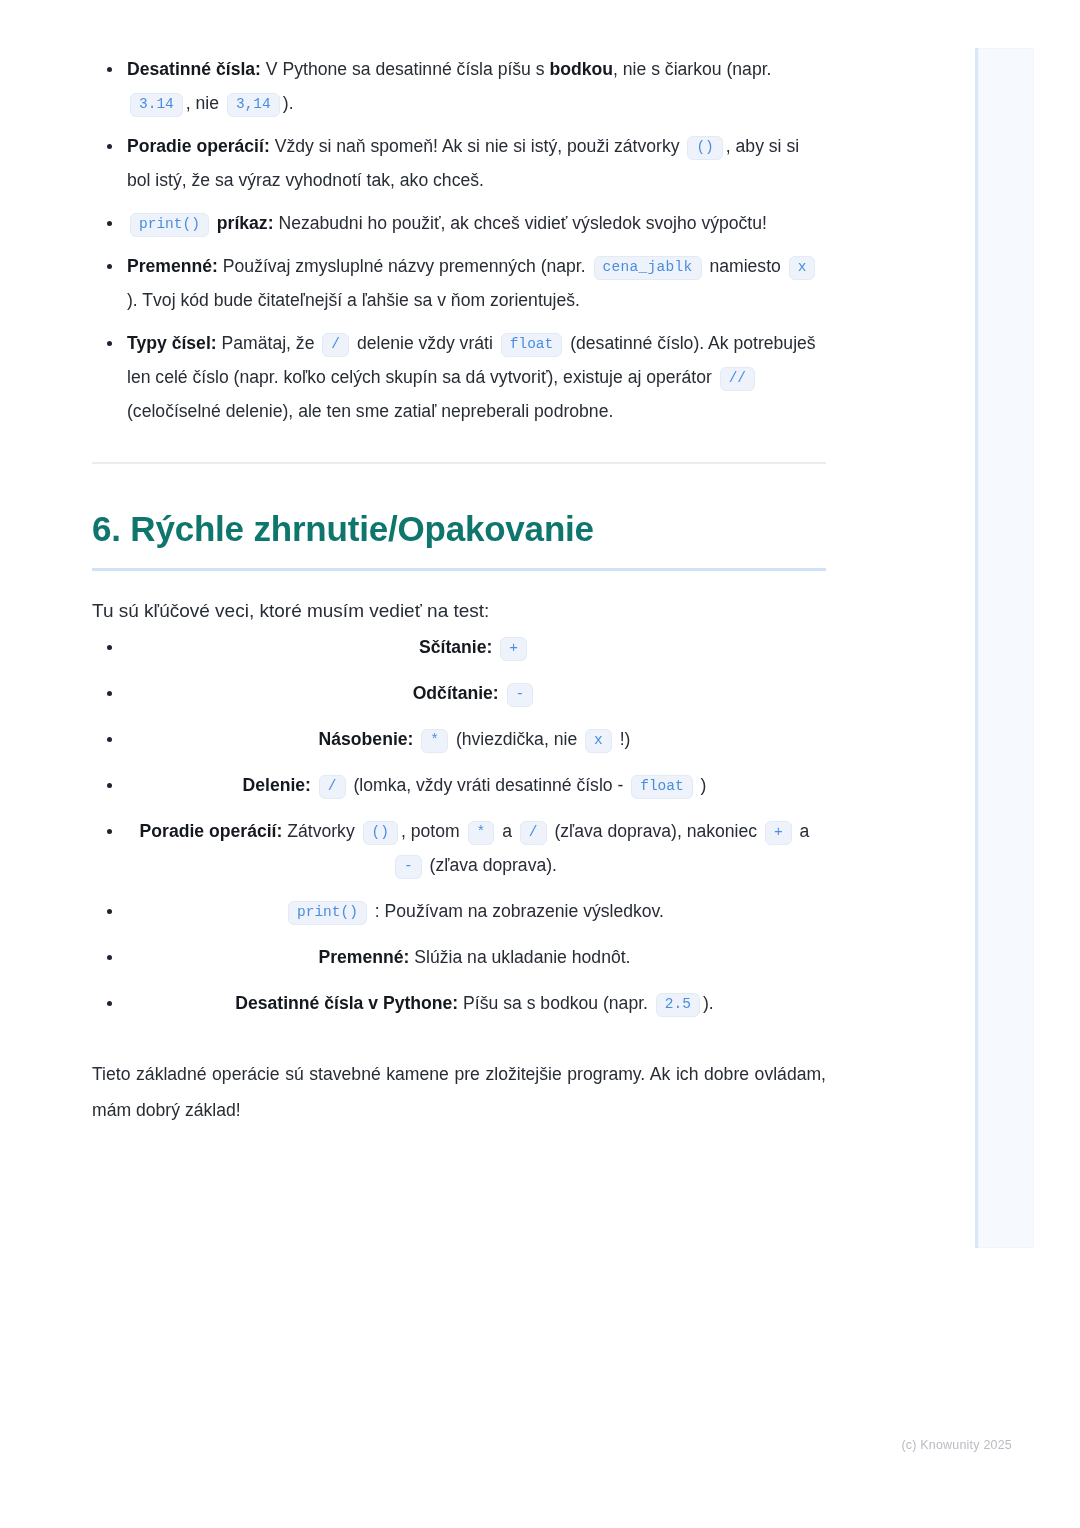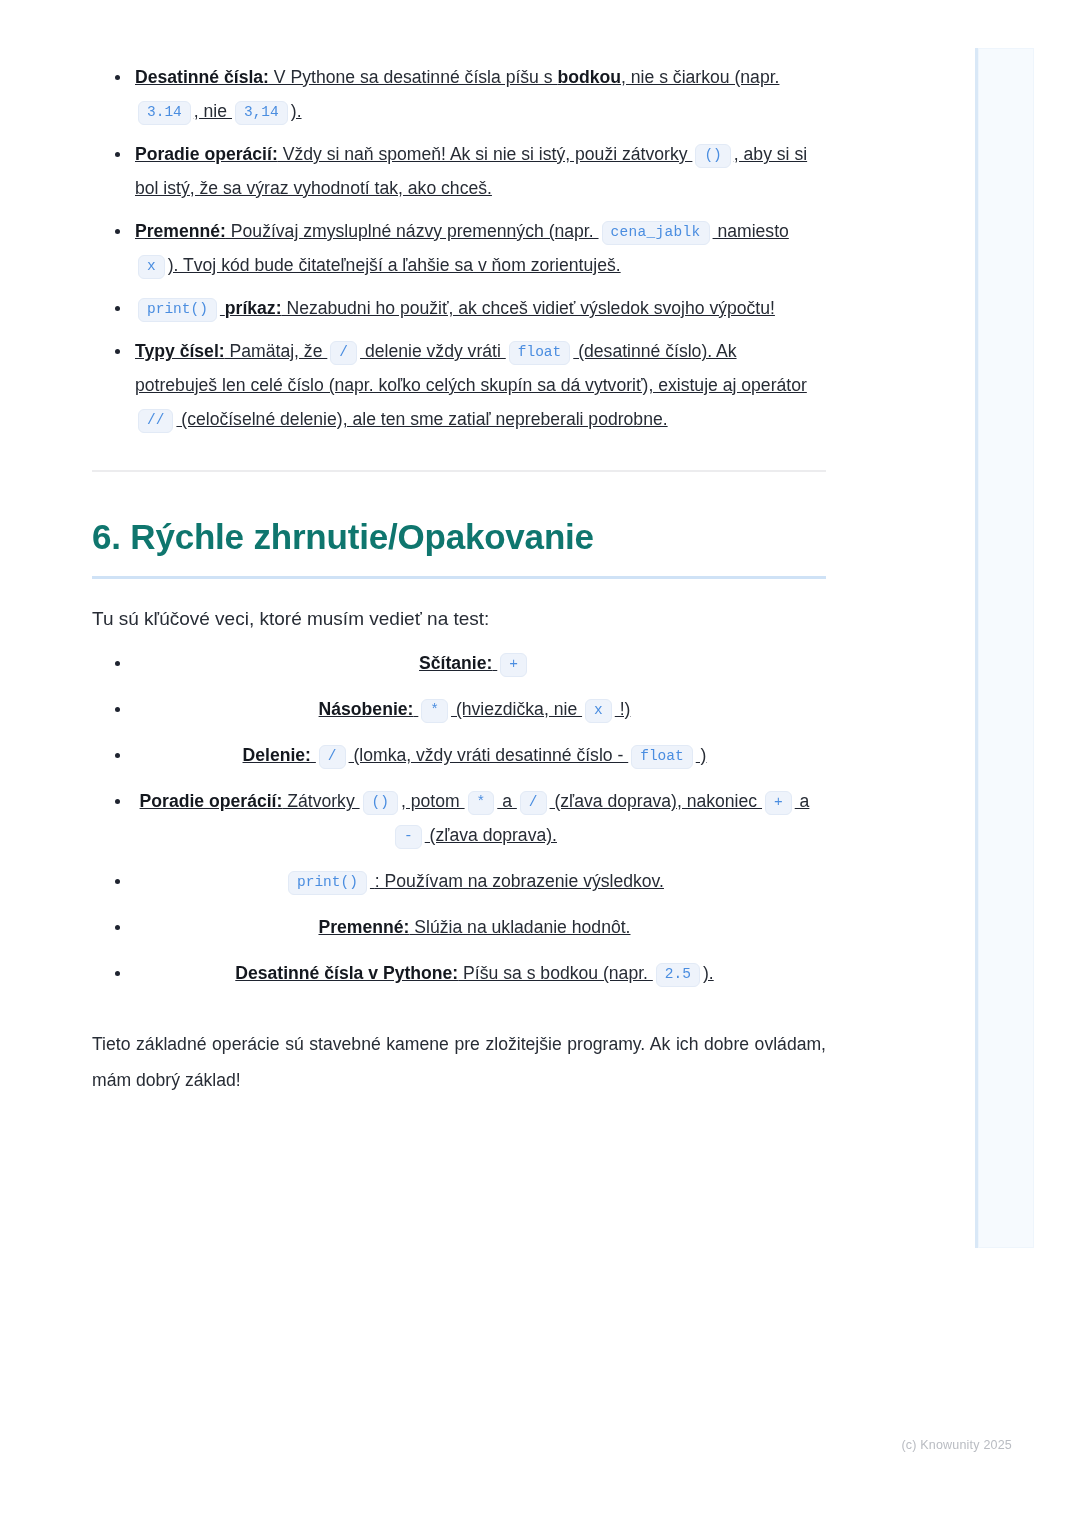--- a/index.html
+++ b/index.html
@@ -37,23 +37,22 @@
 
   .content {
     position: absolute;
     left: 92px;
     top: 48px;
     width: 734px;
   }
 
   ul.bullets {
     list-style: none;
-    margin: 12px;
+    margin: 4px;
     padding: 0;
-    text-decoration: underline;
   }
   ul.bullets > li {
     position: relative;
     padding-left: 31px;
     margin: 0 0 9px 0;
     font-size: 17.6px;
     line-height: 34px;
     color: #272c35;
   }
   ul.bullets > li::before {
@@ -148,25 +147,25 @@
 
       <li>
         <b>Desatinné čísla:</b><span> V Pythone sa desatinné čísla píšu s </span><b>bodkou</b><span>, nie s čiarkou (napr. </span><code class="chip">3.14</code><span>, nie </span><code class="chip">3,14</code><span>).</span>
       </li>
 
       <li>
         <b>Poradie operácií:</b><span> Vždy si naň spomeň! Ak si nie si istý, použi zátvorky </span><code class="chip">()</code><span>, aby si si bol istý, že sa výraz vyhodnotí tak, ako chceš.</span>
       </li>
 
       <li>
+        <code class="chip">print()</code> <b>príkaz:</b><span> Nezabudni ho použiť, ak chceš vidieť výsledok svojho výpočtu!</span>
+      </li>
+
+      <li>
         <b>Premenné:</b><span> Používaj zmysluplné názvy premenných (napr. </span><code class="chip wide">cena_jablk</code><span> namiesto </span><code class="chip">x</code><span>). Tvoj kód bude čitateľnejší a ľahšie sa v ňom zorientuješ.</span>
-      </li>
-
-      <li>
-        <code class="chip">print()</code> <b>príkaz:</b><span> Nezabudni ho použiť, ak chceš vidieť výsledok svojho výpočtu!</span>
       </li>
 
       <li>
         <b>Typy čísel:</b><span> Pamätaj, že </span><code class="chip">/</code><span> delenie vždy vráti </span><code class="chip">float</code><span> (desatinné číslo). Ak potrebuješ len celé číslo (napr. koľko celých skupín sa dá vytvoriť), existuje aj operátor </span><code class="chip">//</code><span> (celočíselné delenie), ale ten sme zatiaľ nepreberali podrobne.</span>
       </li>
 
     </ul>
 
     <hr class="rule">
 
@@ -174,20 +173,23 @@
     <hr class="title-underline">
 
     <p class="lead">Tu sú kľúčové veci, ktoré musím vedieť na test:</p>
 
     <ul class="bullets list-block second">
 
       <li>
         <b>Sčítanie:</b> <code class="chip">+</code>
       </li>
 
+      <li>
+        <b>Odčítanie:</b> <code class="chip">-</code>
+      </li>
 
       <li>
         <b>Násobenie:</b> <code class="chip">*</code><span> (hviezdička, nie </span><code class="chip">x</code><span> !)</span>
       </li>
 
       <li>
         <b>Delenie:</b> <code class="chip">/</code><span> (lomka, vždy vráti desatinné číslo - </span><code class="chip">float</code><span> )</span>
       </li>
 
       <li>

